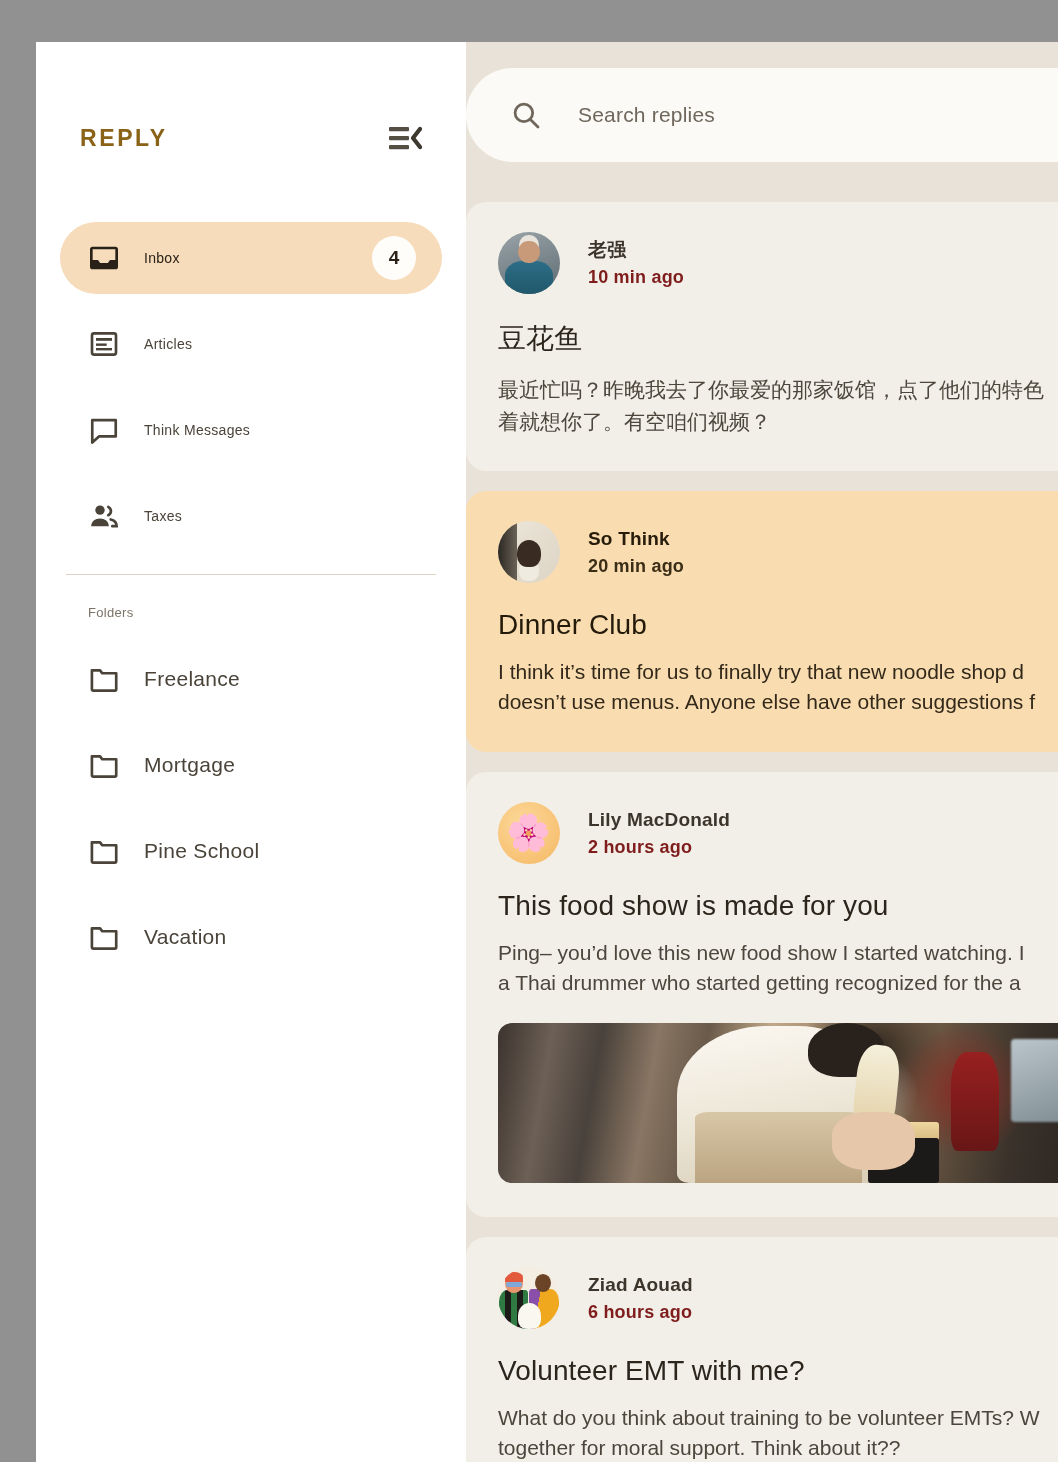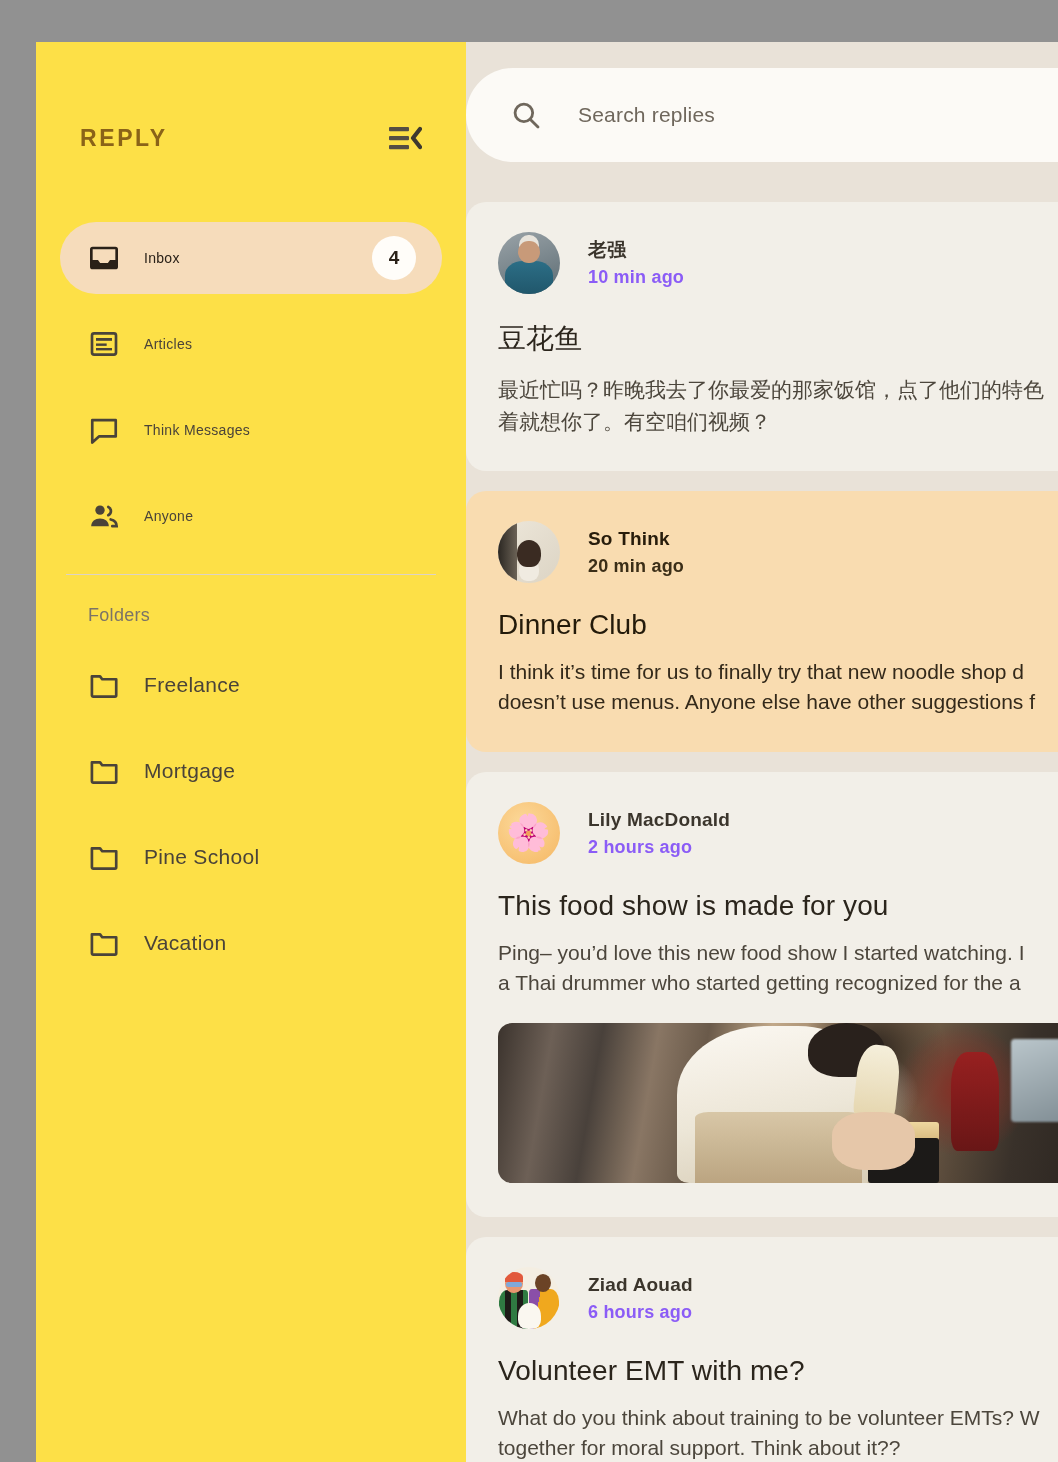--- a/index.html
+++ b/index.html
@@ -14,21 +14,21 @@
   #app-window {
     position:absolute; left:36px; top:42px;
     width:1022px; height:1420px;
     background:#E9E2D8; overflow:hidden;
     display:flex;
   }
 
   
   #sidebar {
     width:430px; flex:0 0 430px; height:100%;
-    background:#fde047; position:relative;
+    background:#ffffff; position:relative;
     padding:0 24px;
   }
   .brand-row {
     display:flex; align-items:center; justify-content:space-between;
     height:64px; margin-top:64px; padding:0 20px 0 20px;
   }
   .brand-title {
     color:#8A6318; font-size:23px; font-weight:bold;
     letter-spacing:2.6px;
   }
@@ -67,21 +67,21 @@
     background:#FFFDF9; display:flex; align-items:center;
     justify-content:center; font-size:19px; font-weight:bold;
     color:#2A2118;
   }
 
   .divider {
     height:1px; background:#DCD3C6;
     margin:22px 6px 0 6px;
   }
   .folders-head {
-    font-size:18px; color:#7B7367; letter-spacing:.3px;
+    font-size:13px; color:#7B7367; letter-spacing:.3px;
     padding:30px 0 0 28px;
   }
   .folder-list { margin-top:30px; }
   .folder-item {
     display:flex; align-items:center; height:58px;
     padding:0 28px; cursor:pointer; margin-bottom:28px;
   }
   .folder-item .fd-ico { width:32px; height:28px; flex:0 0 32px; }
   .folder-item .fd-label {
     margin-left:24px; font-size:21px; color:#4A4339;
@@ -118,21 +118,21 @@
     width:62px; height:62px; border-radius:50%;
     flex:0 0 62px; overflow:hidden; position:relative;
   }
   .meta { margin-left:28px; }
   .sender {
     font-size:19px; font-weight:bold; color:#3B352C;
     letter-spacing:.2px; line-height:1.25;
   }
   .card.selected .sender { color:#271C0B; }
   .timestamp {
-    font-size:18px; font-weight:bold; color:#8b5cf6;
+    font-size:18px; font-weight:bold; color:#7f1d1d;
     margin-top:5px; letter-spacing:.2px;
   }
   .card.selected .timestamp { color:#3B2E17; }
 
   .subject {
     margin-top:26px; font-size:28px; color:#2B251C;
     letter-spacing:.1px;
   }
   .card.selected .subject { color:#231A0A; }
   .preview {
@@ -317,21 +317,21 @@
 
       <div class="nav-item">
         <span class="nv-ico">
           <svg viewBox="0 0 24 24" width="32" height="32">
             <circle cx="9" cy="7.6" r="3.5" fill="#4A4339"></circle>
             <path d="M2.4 19.6c0-3.6 2.9-5.8 6.6-5.8s6.6 2.2 6.6 5.8z" fill="#4A4339"></path>
             <path d="M15.2 5.2a3.4 3.4 0 0 1 0 6.2" fill="none" stroke="#4A4339" stroke-width="2" stroke-linecap="round"></path>
             <path d="M17 14.6c2.6.6 4.5 2.4 4.5 5h-3.3" fill="none" stroke="#4A4339" stroke-width="2" stroke-linecap="round"></path>
           </svg>
         </span>
-        <span class="nv-label">Anyone</span>
+        <span class="nv-label">Taxes</span>
       </div>
 
     </nav>
 
     <div class="divider"></div>
     <div class="folders-head">Folders</div>
 
     <div class="folder-list">
 
       <div class="folder-item">

